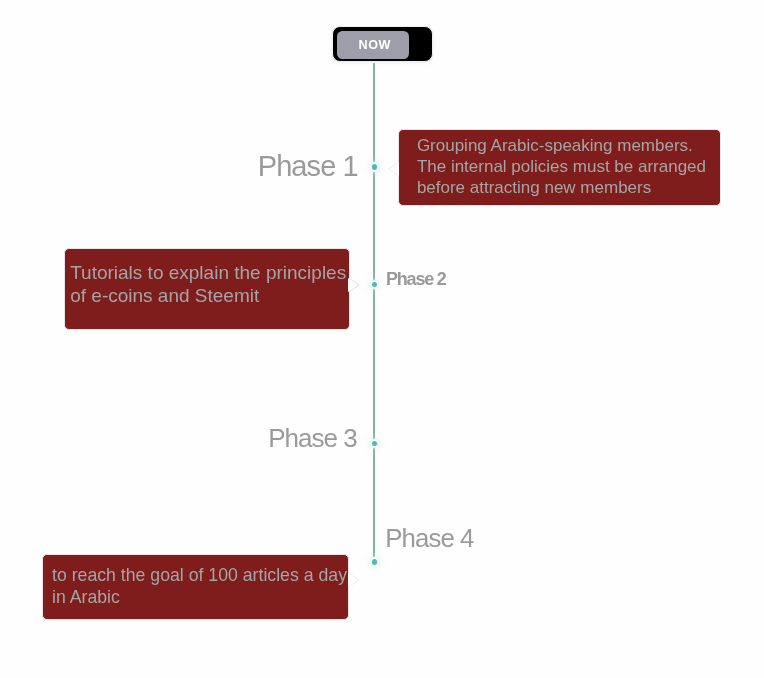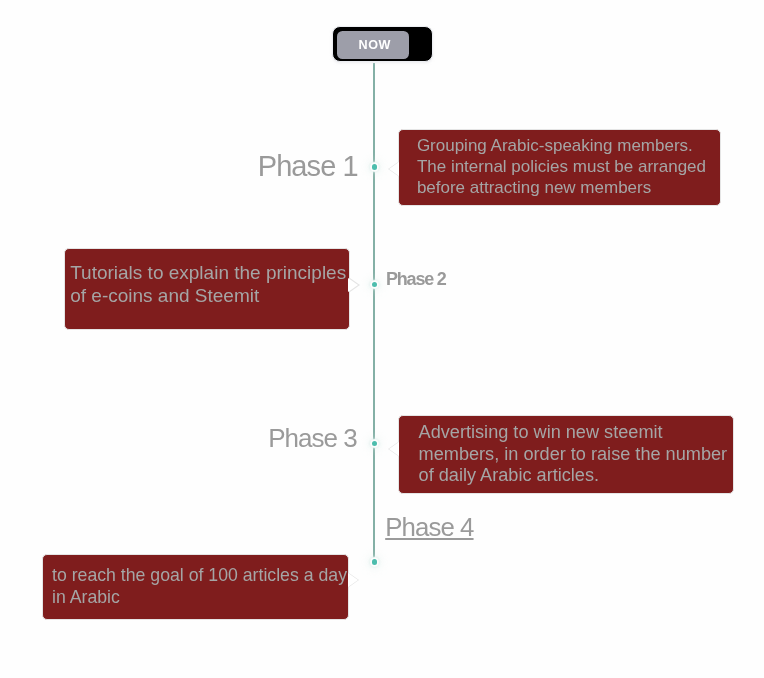--- a/index.html
+++ b/index.html
@@ -165,30 +165,23 @@
   <div class="phase-label" id="l2" style="left:386.0px; top:269.5px;">Phase 2</div>
   <div class="bubble" id="b2" style="left:64.0px; top:248.3px; width:285.8px; height:82px;">
     <span class="arrow arrow-right" style="top:28.9px;"></span>
     <span class="arrow arrow-right-inner" style="top:28.9px;"></span>
     <span class="bubble-text">Tutorials to explain the principles
 of e-coins and Steemit</span>
   </div>
   <div class="marker" style="left:371.6px; top:281.9px;"></div>
 
   <div class="phase-label" id="l3" style="right:407.4px; top:424.7px;">Phase 3</div>
-  <div class="bubble" id="b3" style="left:397.7px; top:415.3px; width:336px; height:78.8px;">
-    <span class="arrow arrow-left" style="top:25.4px;"></span>
-    <span class="arrow arrow-left-inner" style="top:25.4px;"></span>
-    <span class="bubble-text">Advertising to win new steemit
-members, in order to raise the number
-of daily Arabic articles.</span>
-  </div>
   <div class="marker" style="left:371.6px; top:440.6px;"></div>
 
-  <div class="phase-label" id="l4" style="left:385.2px; top:515px;text-decoration:underline;">Phase 4</div>
+  <div class="phase-label" id="l4" style="left:385.2px; top:526px;">Phase 4</div>
   <div class="bubble" id="b4" style="left:41.5px; top:535.3px; width:307.5px; height:65.5px;margin-top:19px;">
     <span class="arrow arrow-right" style="top:17.5px;"></span>
     <span class="arrow arrow-right-inner" style="top:17.5px;"></span>
     <span class="bubble-text">to reach the goal of 100 articles a day
 in Arabic</span>
   </div>
   <div class="marker" style="left:371.6px; top:559.3px;"></div>
 
 </div>
 

